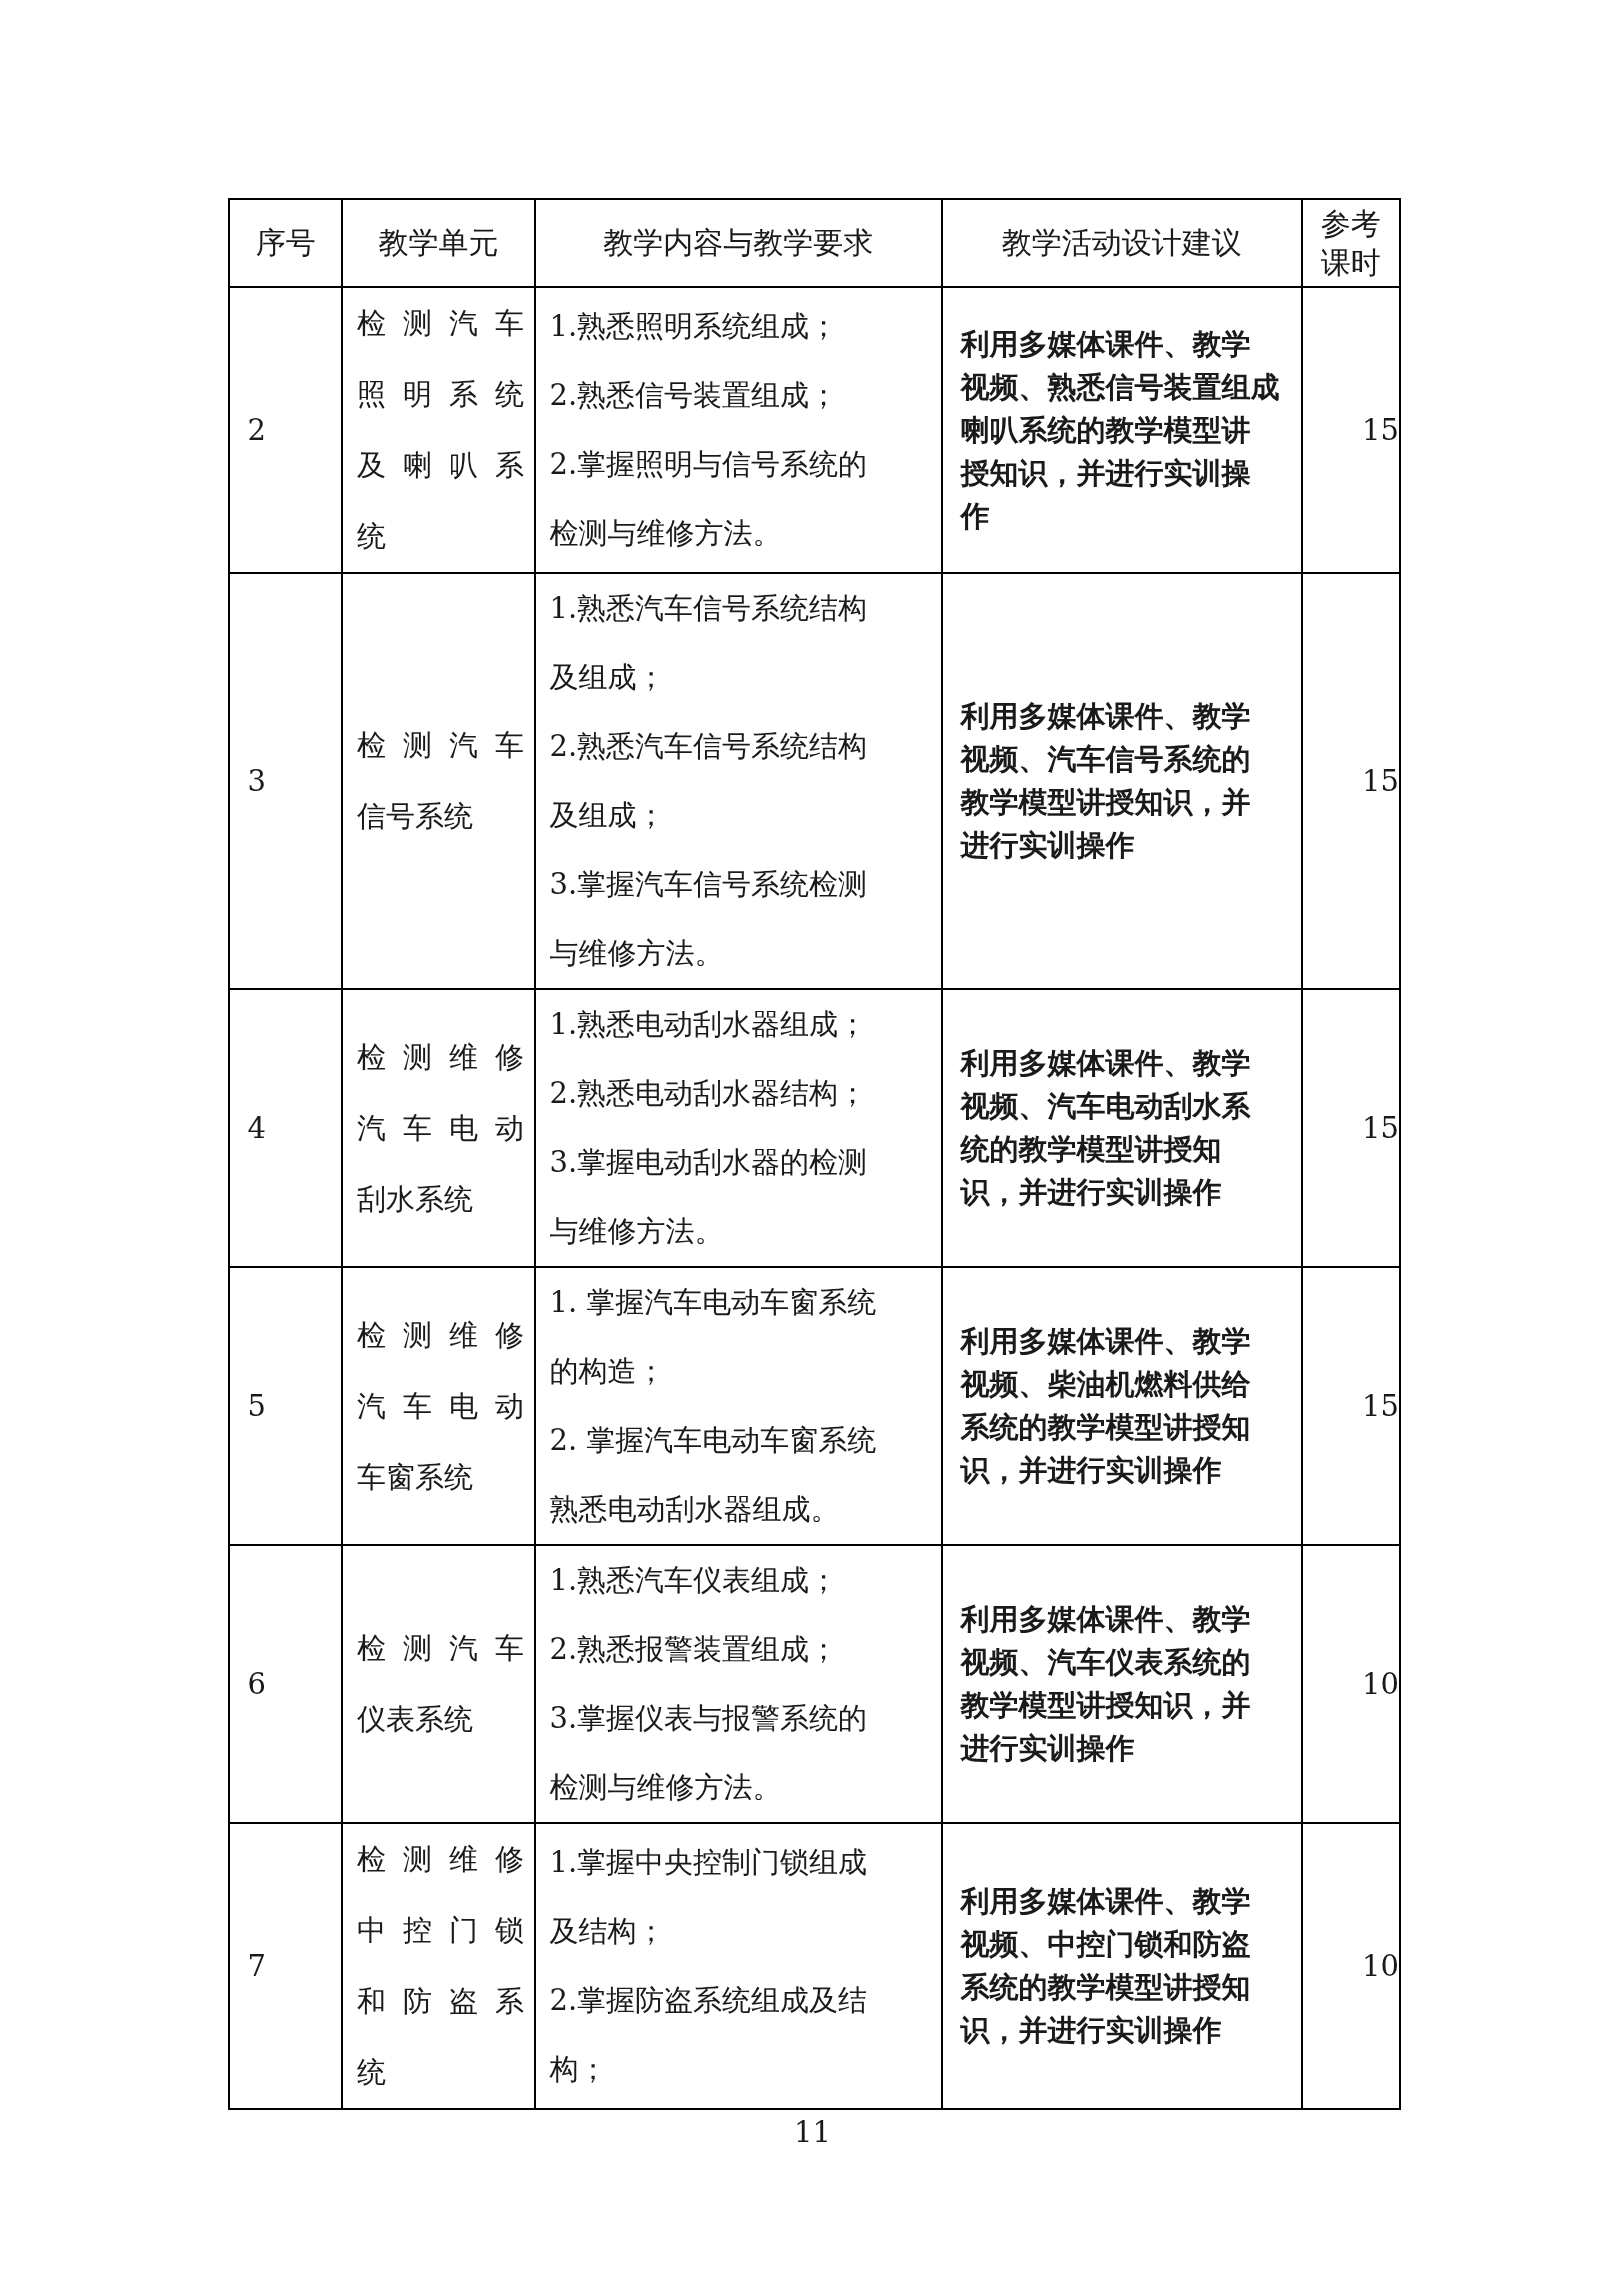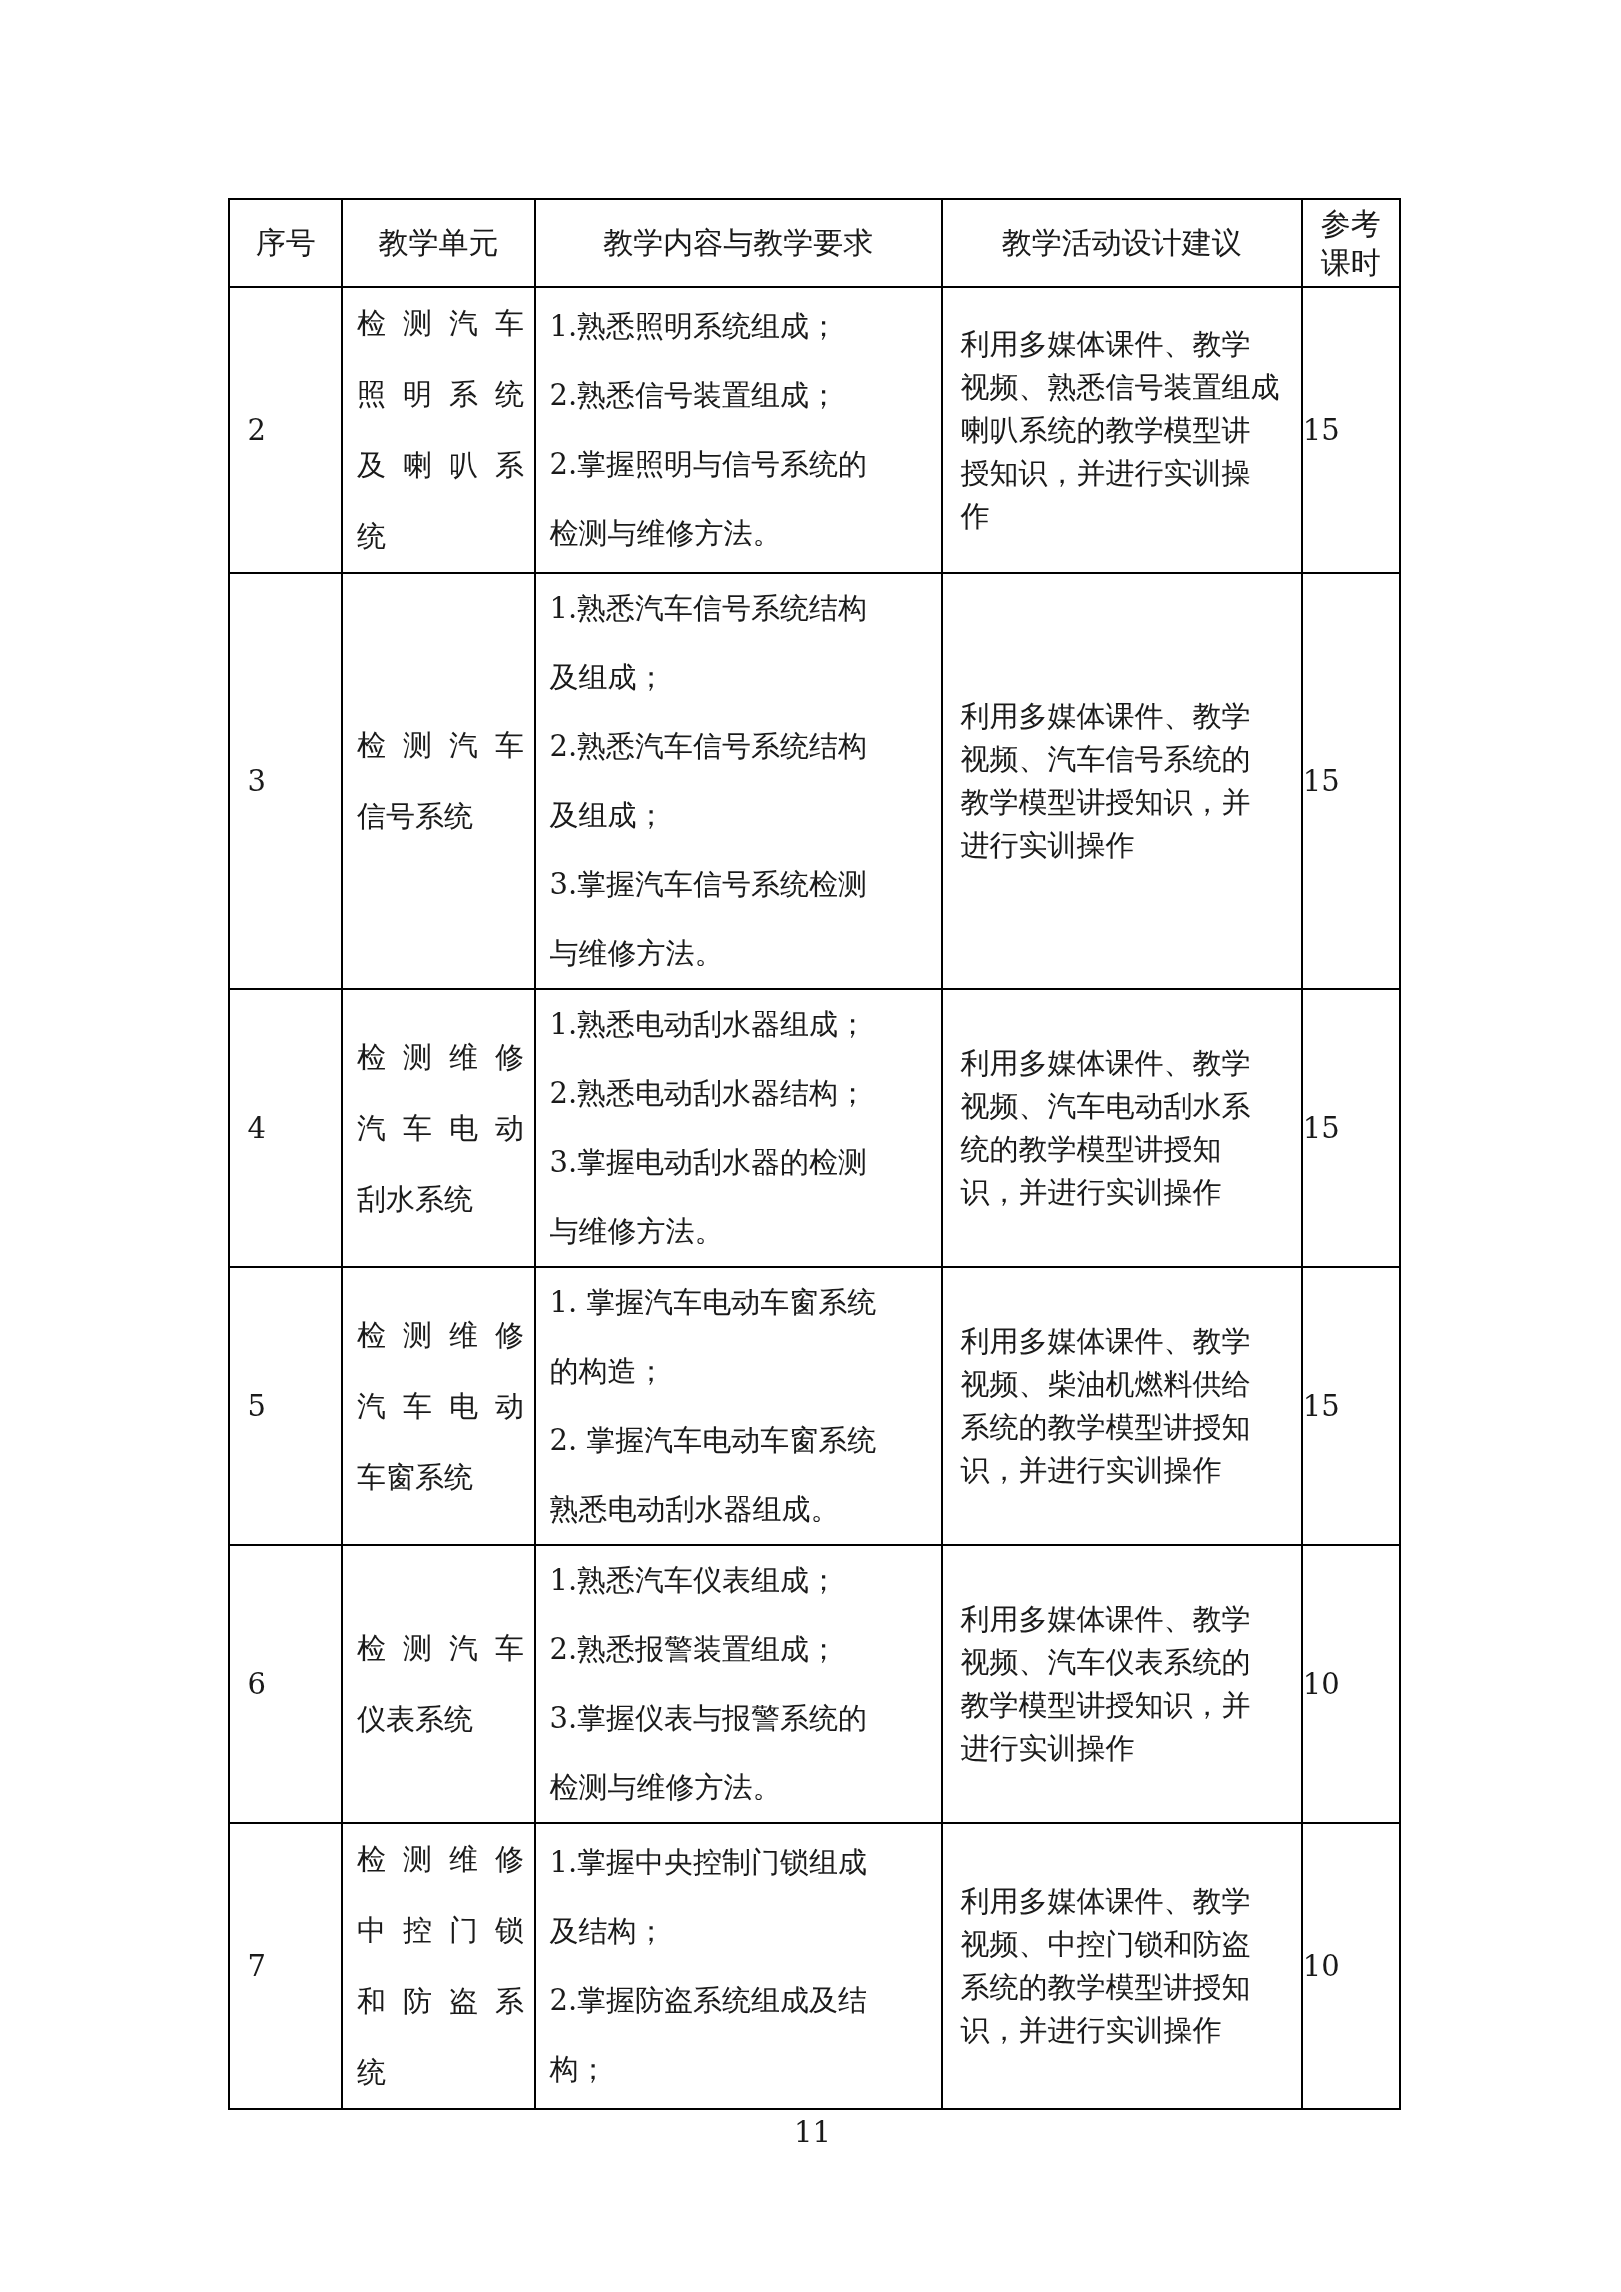--- a/index.html
+++ b/index.html
@@ -11,23 +11,23 @@
   table { border:2.9px solid #000; }
   th { font-size:30px; height:86px; text-align:center; }
   th.ref { font-size:30px; line-height:39px; }
   td { font-size:29px; }
   td.idx { text-align:left; padding-left:17.6px; }
   td.unit { padding:0 9.8px 0 13.7px; text-align:justify; text-align-last:justify;font-family:Liberation Serif, serif; }
   td.unit .ln { display:block; line-height:71px; }
   td.unit .ln.last { text-align-last:left; }
   td.content { padding:0 7.8px 0 13.7px; }
   td.content .ln { display:block; line-height:69px; white-space:nowrap; }
-  td.activity { padding:0 9.8px 0 17.6px; line-height:43px; }
+  td.activity { padding:0 9.8px 0 17.6px; line-height:43px;font-weight:bold; }
   td.activity .ln { display:block; white-space:nowrap; }
-  td.hours { text-align:left; }
+  td.hours { text-align:right; }
   .page-num { position:absolute; left:794px; top:2115px; font-size:29px; }
 </style>
 </head>
 <body>
 
 <table>
   <colgroup>
     <col style="width:113px">
     <col style="width:192px">
     <col style="width:406px">

